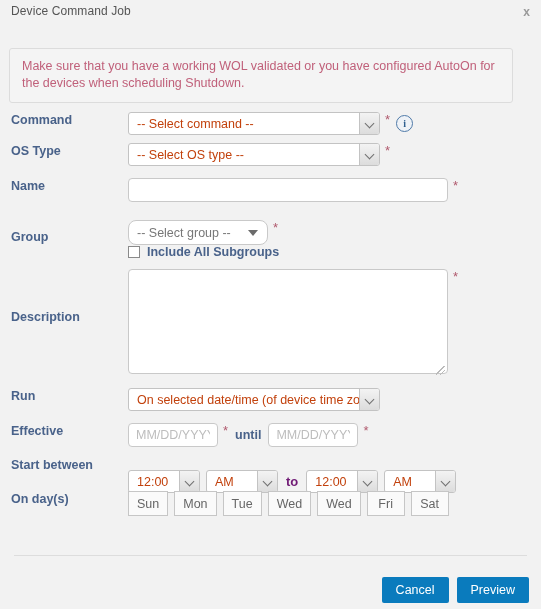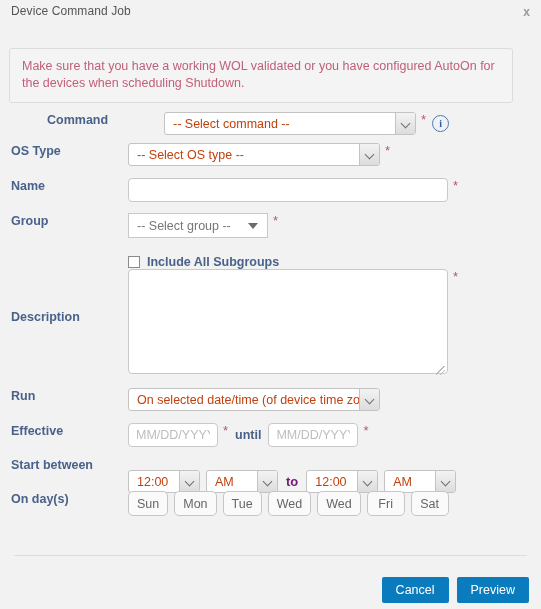--- a/index.html
+++ b/index.html
@@ -142,21 +142,21 @@
     border-bottom: 1.6px solid #707070;
     transform: rotate(45deg);
   }
 
   
   .sel-flat {
     position: relative;
     height: 25px;
     box-sizing: border-box;
     border: 1px solid #c9c9c9;
-    border-radius: 0;
+    border-radius: 8px;
     background: #fff;
     display: inline-flex;
     align-items: center;
     font-size: 12.5px;
     color: #777;
     padding: 0 0 0 8px;
   }
   .sel-flat .caret {
     width: 0;
     height: 0;
@@ -263,21 +263,21 @@
     margin: 17px 8px;
   }
 
   
   .daybtn {
     min-width: 38px;
     height: 25px;
     box-sizing: border-box;
     border: 1px solid #c6c6c6;
     background: #fafafa;
-    border-radius: 5px;
+    border-radius: 0;
     font-size: 12.5px;
     color: #666;
     display: inline-flex;
     align-items: center;
     justify-content: center;
     margin-right: 6px;
     padding: 0 8px;
     cursor: pointer;
     font-family: "Liberation Sans", sans-serif;
   }
@@ -316,21 +316,21 @@
 
 <div class="dialog-header">
   <div class="dialog-title">Device Command Job</div>
   <div class="close-icon">x</div>
 </div>
 
 <div class="warning-banner">Make sure that you have a working WOL validated or you have configured AutoOn for the devices when scheduling Shutdown.</div>
 
 <div class="form">
 
-  <div class="row" style="height:31px;padding-left:36px;">
+  <div class="row" style="height:31px;">
     <div class="lbl">Command</div>
     <div class="ctl">
       <div class="sel" style="width:252px;">
         <span class="sel-text">-- Select command --</span>
         <span class="sel-btn">
             <span class="chev"></span>
           </span>
       </div>
       <span class="req">*</span>
       <span class="info-icon">i</span>
@@ -351,32 +351,32 @@
   </div>
 
   <div class="row" style="height:35px;">
     <div class="lbl">Name</div>
     <div class="ctl">
       <input class="inp" style="width: 320px;" type="text" placeholder="">
       <span class="req">*</span>
     </div>
   </div>
 
-  <div class="row" style="height:32px;">
+  <div class="row" style="height:32px;align-items:flex-end;">
     <div class="lbl">Group</div>
     <div class="ctl">
       <div class="sel-flat" style="width:140px;">
         <span>-- Select group --</span>
         <span class="caret"></span>
       </div>
       <span class="req">*</span>
     </div>
   </div>
 
-  <div class="row" style="height:24px;align-items:flex-end;">
+  <div class="row" style="height:24px;">
     <div class="lbl"></div>
     <div class="ctl">
       <div class="cbrow">
         <span class="cbox"></span>
         <span class="cblabel">Include All Subgroups</span>
       </div>
     </div>
   </div>
 
   <div class="row" style="height:119px;">

